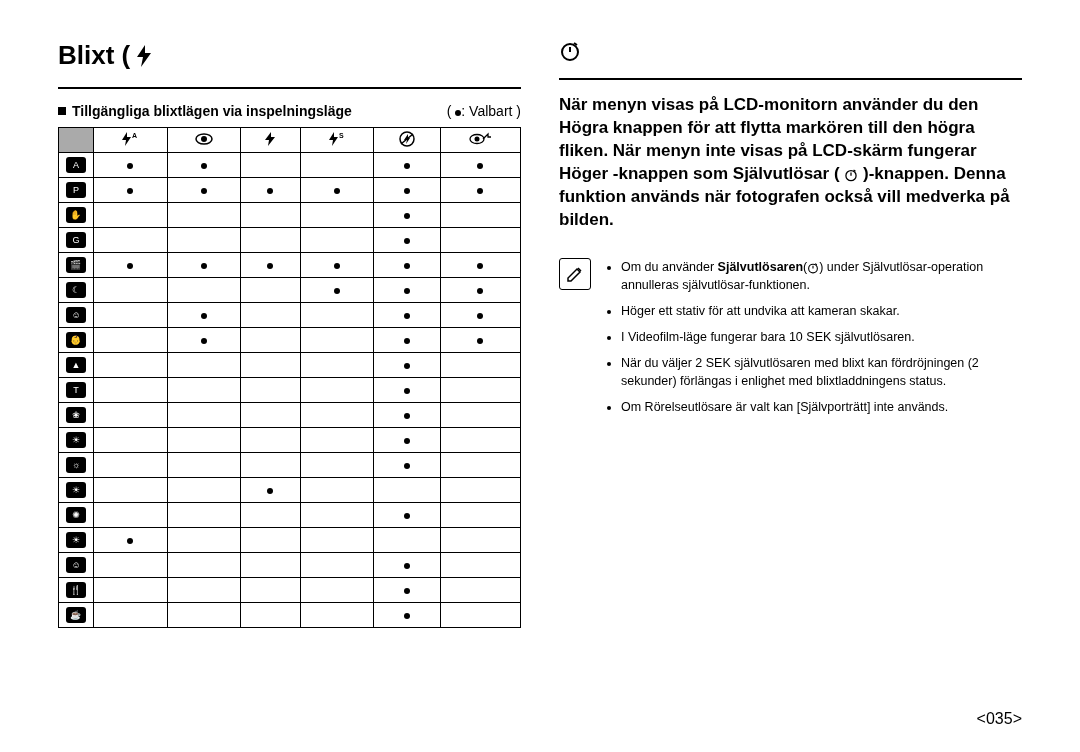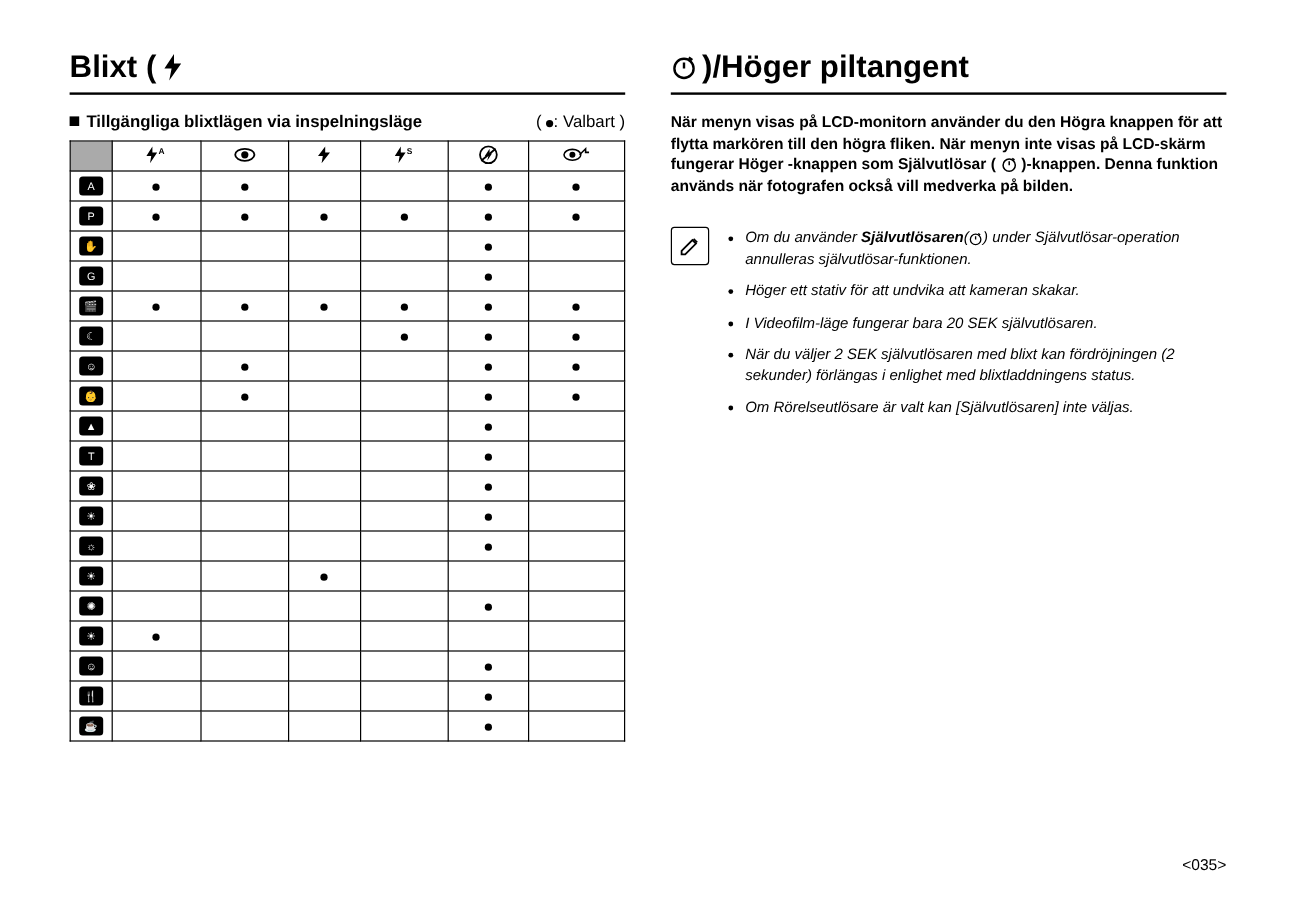--- a/index.html
+++ b/index.html
@@ -18,21 +18,21 @@
     gap: 38px;
   }
   .col {
     flex: 1;
     min-width: 0;
   }
   .title {
     font-size: 26px;
     font-weight: bold;
     border-bottom: 2px solid #000;
-    padding-bottom: 6px;
+    padding-bottom: 16px;
     margin-bottom: 14px;
     white-space: nowrap;
     display: flex;
     align-items: center;
     gap: 4px;
   }
   .title .icon-slot {
     display: inline-flex;
     align-items: center;
   }
@@ -92,21 +92,21 @@
   }
   .dot {
     display: inline-block;
     width: 6px;
     height: 6px;
     background: #000;
     border-radius: 50%;
   }
   
   .para {
-    font-size: 13px;
+    font-size: 17px;
     font-weight: bold;
     line-height: 1.35;
     margin-bottom: 26px;
   }
   .note-block {
     display: flex;
     gap: 14px;
     font-size: 12.5px;
     line-height: 1.45;
   }
@@ -120,30 +120,29 @@
     justify-content: center;
     font-size: 18px;
     border-radius: 3px;
   }
   ul.notes {
     margin: 0;
     padding-left: 16px;
   }
   ul.notes li {
     margin-bottom: 8px;
-    font-style: italic;
   }
   ul.notes li .b {
     font-weight: bold;
   }
   .pgnum {
     position: absolute;
     bottom: 24px;
     right: 58px;
-    font-size: 13px;
+    font-size: 16px;
   }
   .pagewrap {
     position: relative;
     width: 1080px;
     height: 752px;
   }
   
   svg.ic { vertical-align: -3px; }
 </style>
 </head>
@@ -380,21 +379,20 @@
 
   <div class="col">
     <div class="title">
       <span class="icon-slot">
         <svg class="ic" width="22" height="22" viewBox="0 0 22 22">
               <circle cx="11" cy="12" r="8" fill="none" stroke="#000" stroke-width="2"></circle>
               <line x1="11" y1="12" x2="11" y2="7" stroke="#000" stroke-width="2"></line>
               <line x1="15" y1="3" x2="18" y2="5" stroke="#000" stroke-width="2"></line>
             </svg>
       </span>
-      <span>)/Höger piltangent</span>
     </div>
 
     <div class="para">
       <span>När menyn visas på LCD-monitorn använder du den Högra knappen för att flytta markören till den högra fliken. När menyn inte visas på LCD-skärm fungerar Höger -knappen som Självutlösar (</span>
       <span>
         <svg class="ic" width="14" height="14" viewBox="0 0 22 22">
               <circle cx="11" cy="12" r="8" fill="none" stroke="#000" stroke-width="2"></circle>
               <line x1="11" y1="12" x2="11" y2="7" stroke="#000" stroke-width="2"></line>
               <line x1="15" y1="3" x2="18" y2="5" stroke="#000" stroke-width="2"></line>
             </svg>
@@ -409,22 +407,22 @@
               <line x1="13" y1="4" x2="16" y2="7" stroke="#000" stroke-width="1.5"></line>
             </svg>
       </div>
       <ul class="notes" id="notes-list">
             <li><span>Om du använder </span><span class="b">Självutlösaren</span>(<span><svg class="ic" width="12" height="12" viewBox="0 0 22 22">
                   <circle cx="11" cy="12" r="8" fill="none" stroke="#000" stroke-width="2"></circle>
                   <line x1="11" y1="12" x2="11" y2="7" stroke="#000" stroke-width="2"></line>
                   <line x1="15" y1="3" x2="18" y2="5" stroke="#000" stroke-width="2"></line>
                 </svg></span>)<span> under Självutlösar-operation annulleras självutlösar-funktionen.</span></li>
             <li>Höger ett stativ för att undvika att kameran skakar.</li>
-            <li>I Videofilm-läge fungerar bara 20 SEK självutlösaren.</li>
+            <li>I Videofilm-läge fungerar bara 10 SEK självutlösaren.</li>
             <li>När du väljer 2 SEK självutlösaren med blixt kan fördröjningen (2 sekunder) förlängas i enlighet med blixtladdningens status.</li>
-            <li>Om Rörelseutlösare är valt kan [Självutlösaren] inte väljas.</li>
+            <li>Om Rörelseutlösare är valt kan [Självporträtt] inte används.</li>
           </ul>
     </div>
   </div>
 
 </div>
 <div class="pgnum">&lt;<span>035</span>&gt;</div>
 </div>
 
 </body></html>

